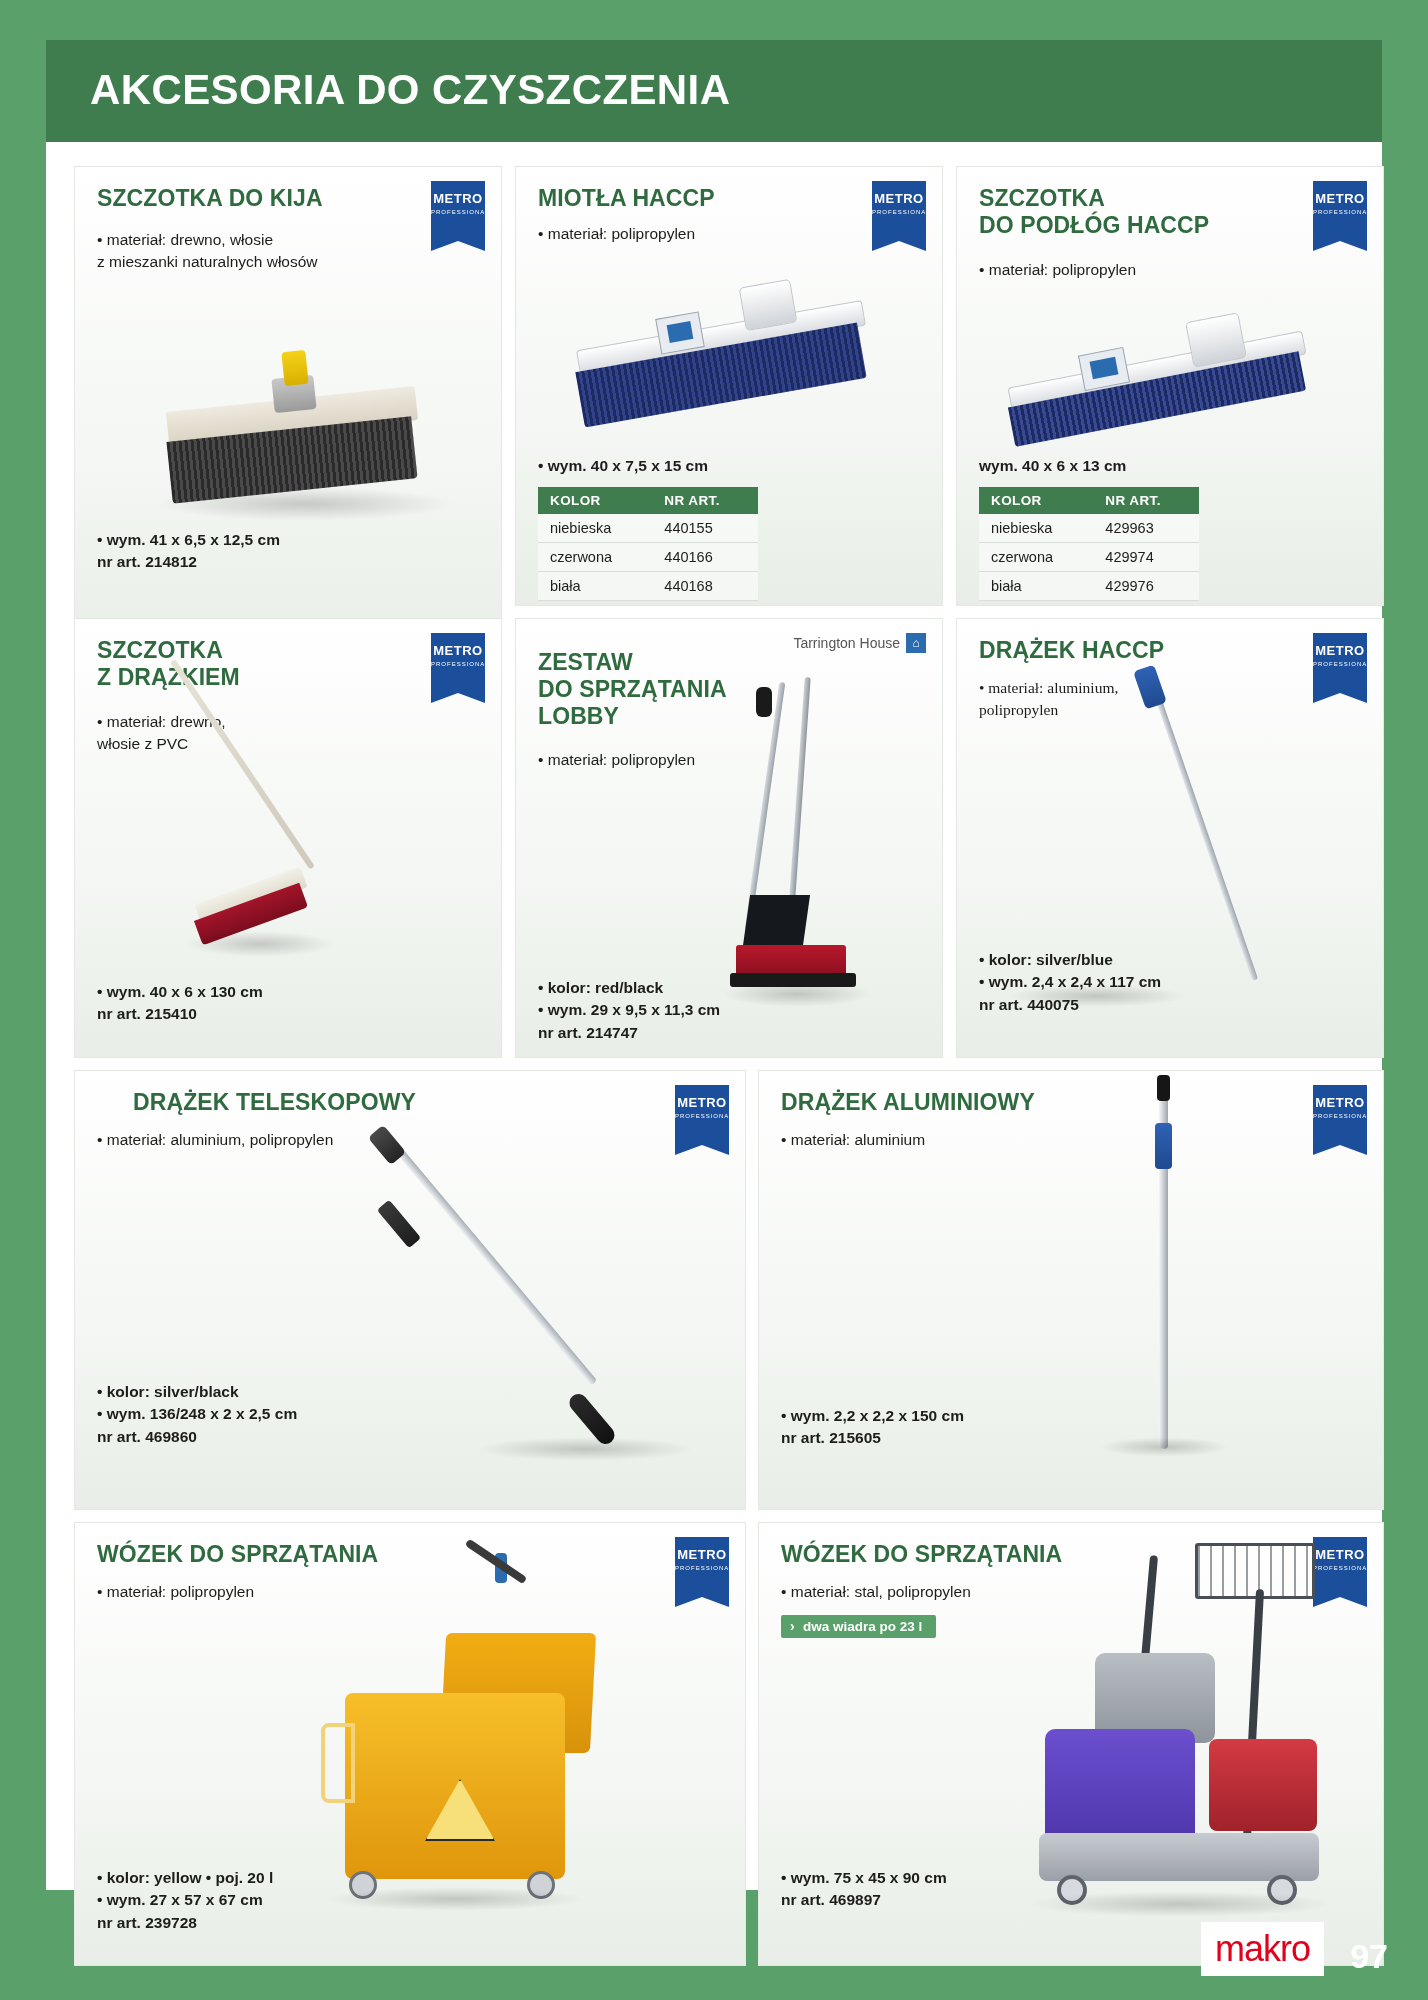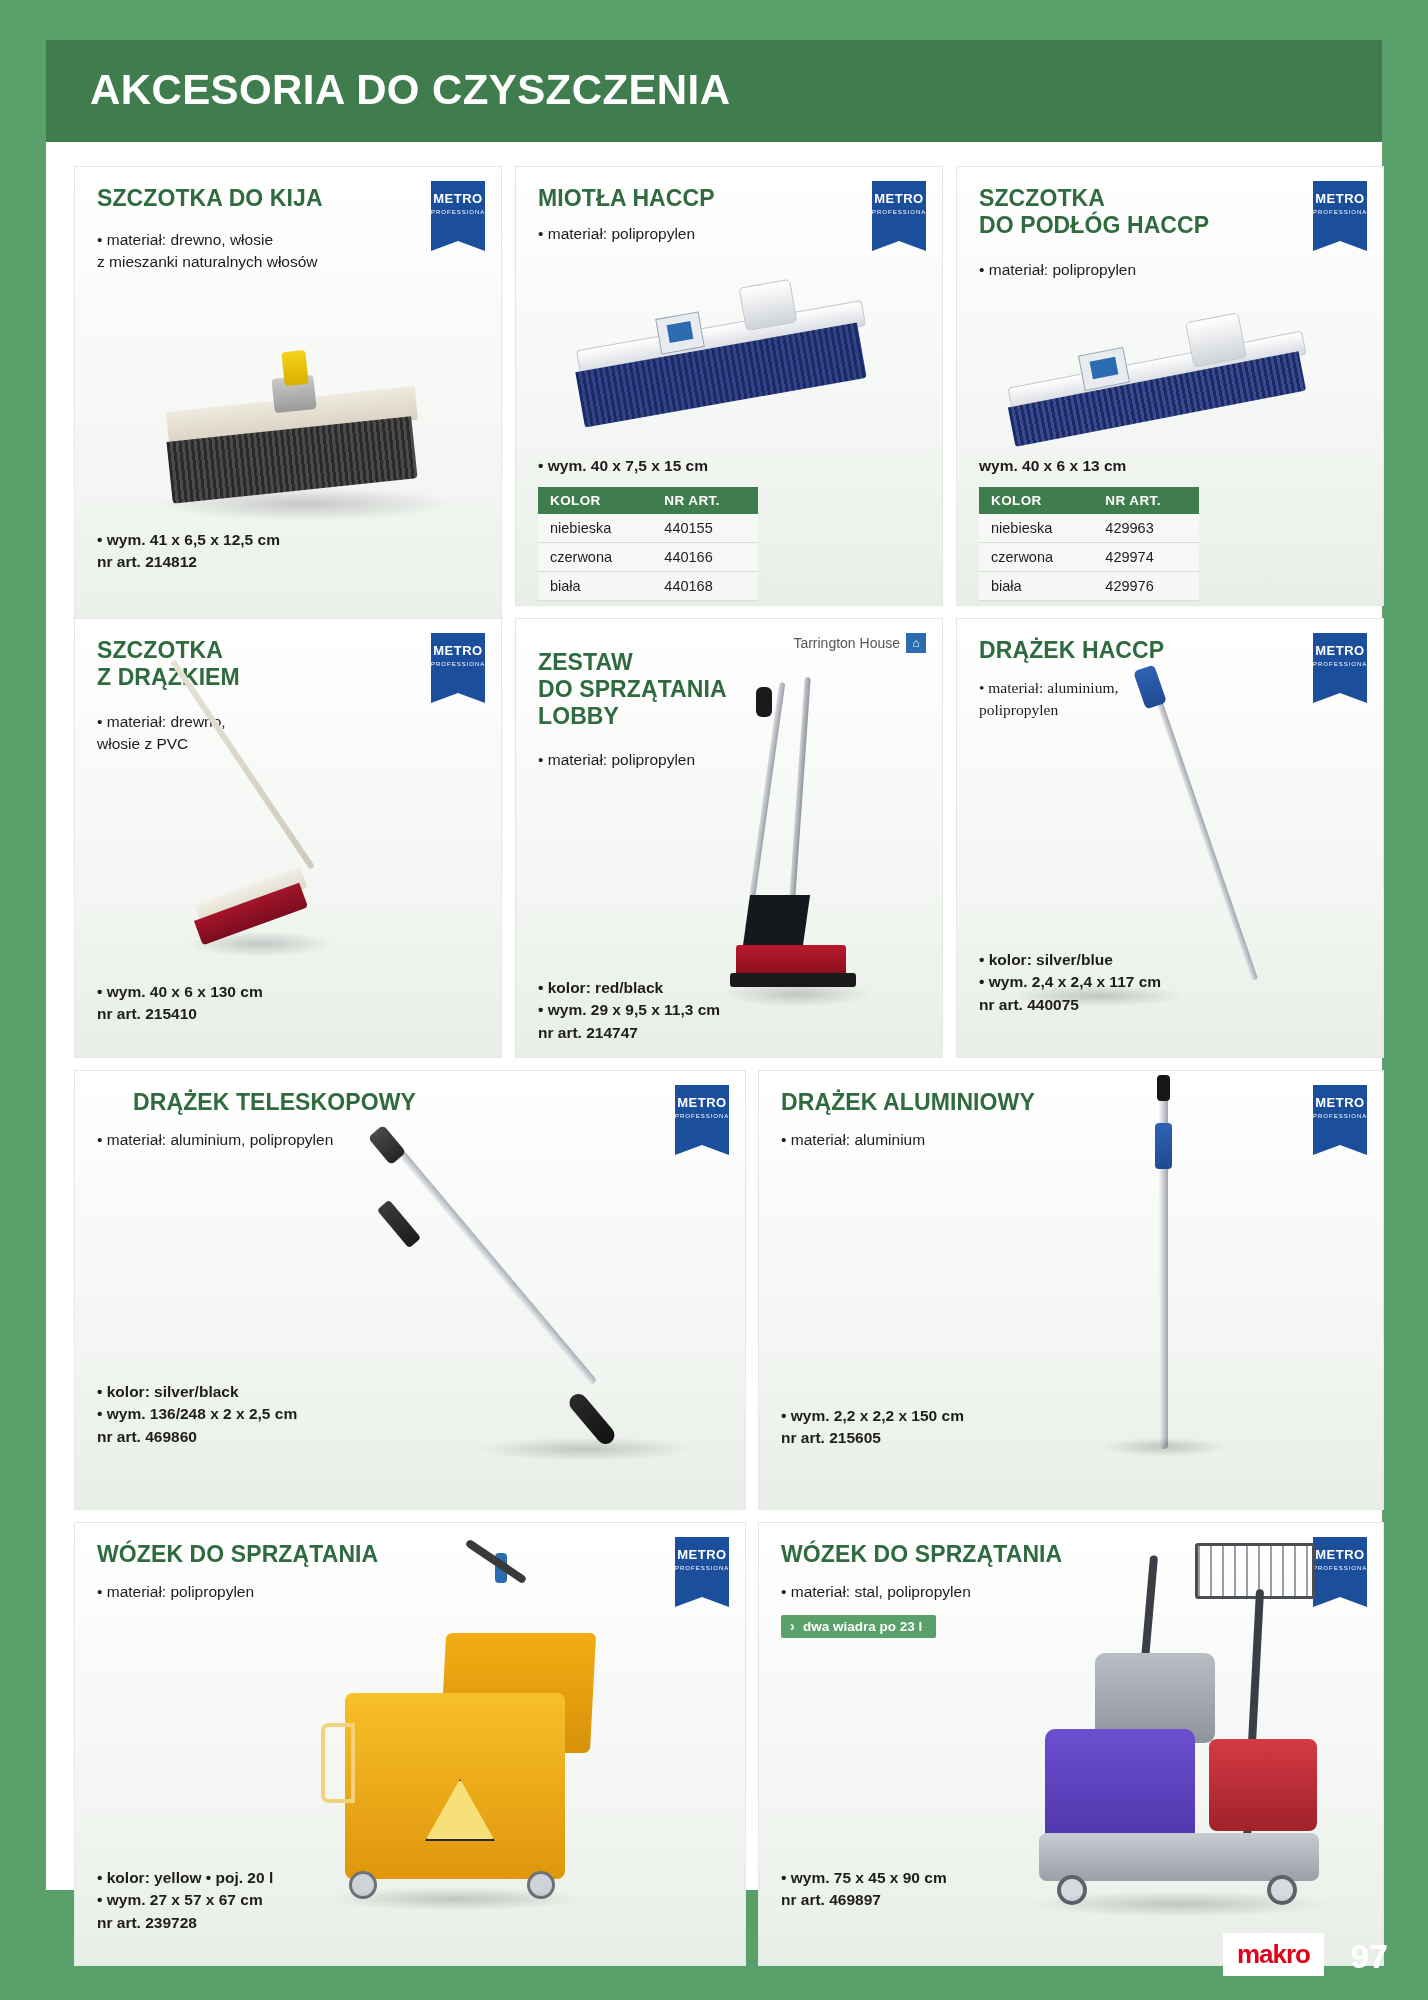--- a/index.html
+++ b/index.html
@@ -142,22 +142,22 @@
     left: 0; bottom: 0; width: 100%; height: 110px;
   }
   .makro {
     position: absolute;
     right: 104px; bottom: 24px;
     background: #ffffff;
     padding: 6px 14px;
   }
   .makro span {
     color: #e2001a;
-    font-size: 26px;
-    font-weight: bold;
+    font-size: 36px;
+    font-weight: normal;
     letter-spacing: -1px;
   }
   .pageno {
     position: absolute;
     right: 40px; bottom: 24px;
     color: #ffffff;
     font-size: 34px;
     font-weight: bold;
   }
   

